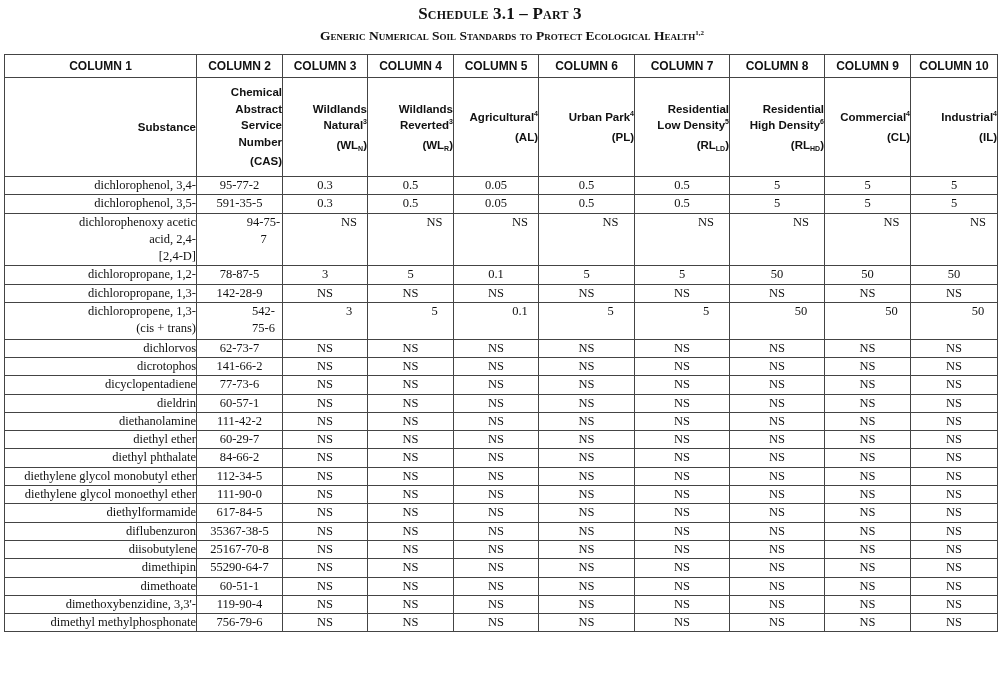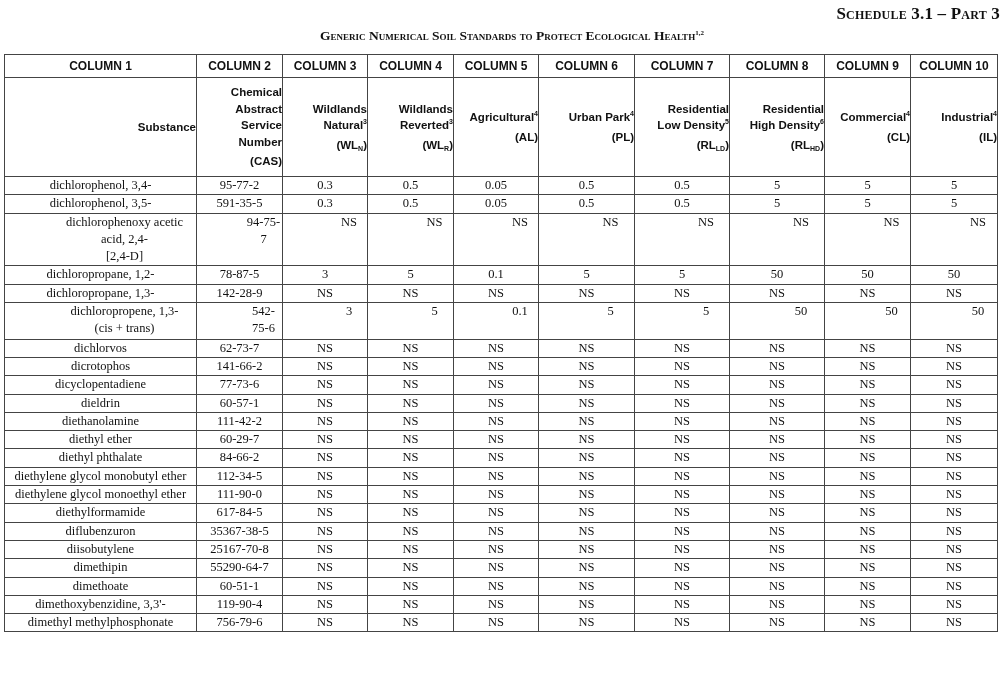--- a/index.html
+++ b/index.html
@@ -1,18 +1,18 @@
 <!DOCTYPE html>
 <html><head>
 <meta charset="utf-8">
 <style>
   html, body { margin: 0; padding: 0; background: #ffffff; }
   body { width: 1000px; height: 694px; overflow: hidden; position: relative; color: #111; }
   .title {
-    position: absolute; left: 0; top: 4px; width: 1000px; text-align: right;
+    position: absolute; left: 0; top: 4px; width: 1000px; text-align: center;
     font-family: "Liberation Serif", "DejaVu Serif", serif; font-weight: bold;
     font-size: 17px; font-variant: small-caps; letter-spacing: 0.2px;
   }
   .subtitle {
     position: absolute; left: 12px; top: 28px; width: 1000px; text-align: center;
     font-family: "Liberation Serif", "DejaVu Serif", serif; font-weight: bold;
     font-size: 13.5px; font-variant: small-caps;
   }
   .subtitle sup, .hdr sup { font-size: 7px; vertical-align: 5px; line-height: 0; }
   table.grid {
@@ -32,21 +32,21 @@
     height: 98px; font-family: "Liberation Sans", "DejaVu Sans", sans-serif;
     font-weight: bold; font-size: 11.5px; line-height: 16.5px; text-align: right;
     vertical-align: middle; border-bottom: 4px double #444;
   }
   .hdr .abbr { display: block; margin-top: 3px; }
   .hdr sub { font-size: 7px; vertical-align: -2px; line-height: 0; }
   td {
     font-family: "Liberation Serif", "DejaVu Serif", serif; font-size: 12.5px;
     line-height: 17.3px; vertical-align: top; text-align: center;
   }
-  td.sub { text-align: center; padding-left: 3px; }
+  td.sub { text-align: right; padding-left: 3px; }
   tr.r1 td { height: 17.3px; }
   tr.r2 td { height: 35.6px; padding-left: 48px; }
   tr.shift td.v { padding-top: 3px; }
 </style>
 </head>
 <body>
 
 <div class="title">Schedule 3.1 – Part 3</div>
 <div class="subtitle"><span>Generic Numerical Soil Standards to Protect Ecological Health</span><sup>1,2</sup></div>
 

